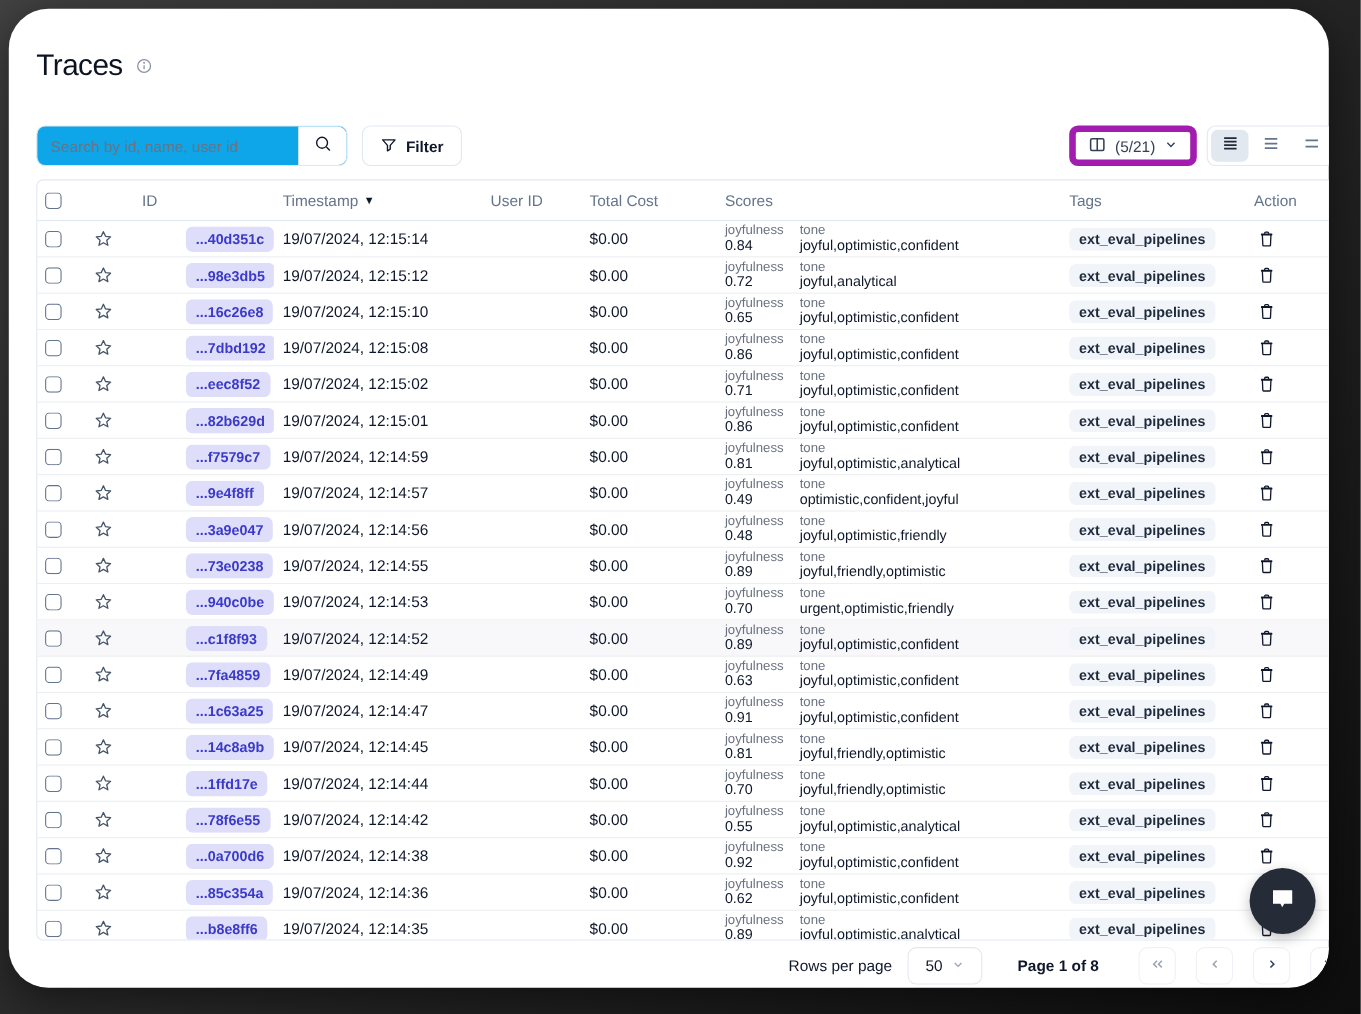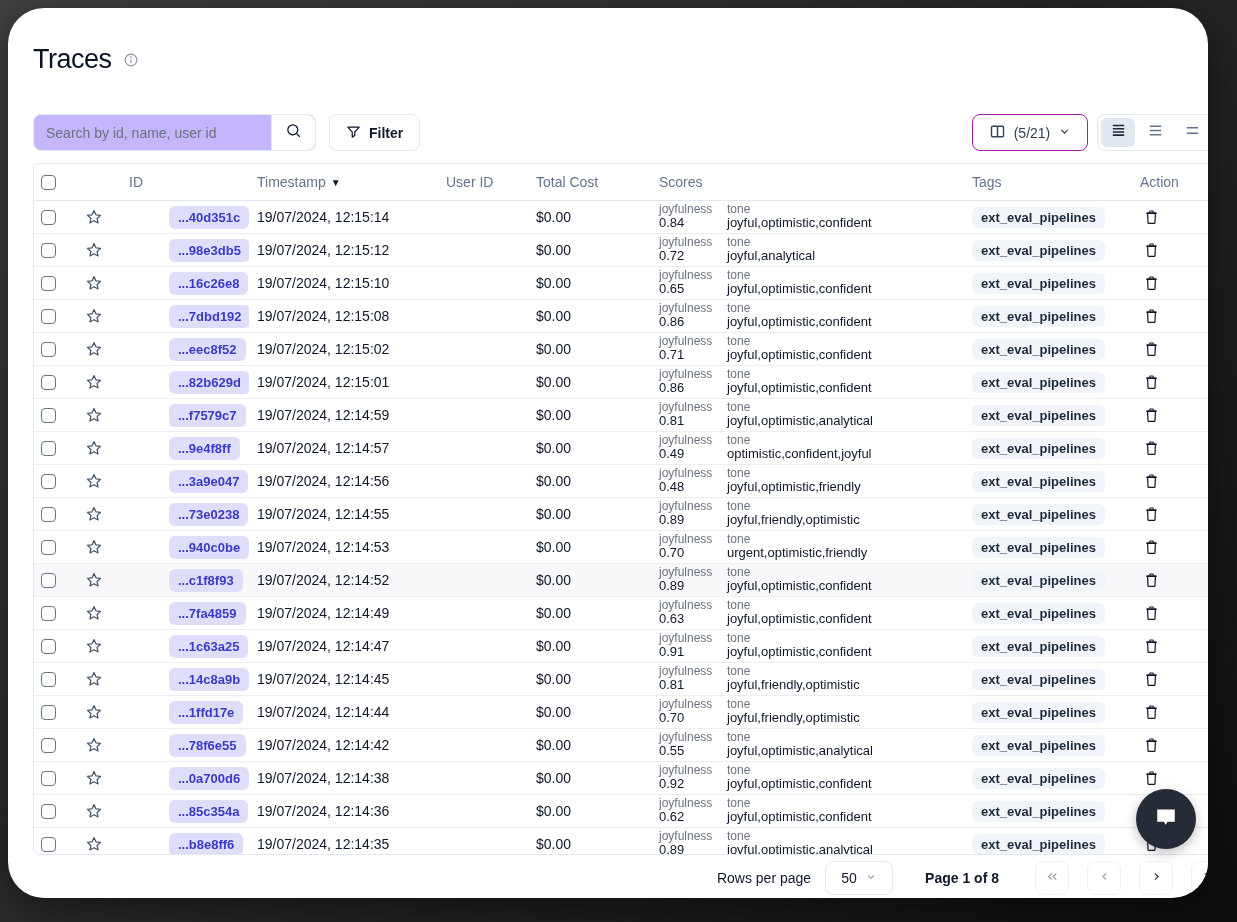--- a/index.html
+++ b/index.html
@@ -18,42 +18,42 @@
   .page-title {
     position:absolute; left:25px; top:36px;
     font-size:27px; font-weight:400; color:#0b1220; letter-spacing:-0.5px;
   }
   .info-icon { position:absolute; left:116px; top:45px; color:#8a93a3; }
   
   .toolbar { position:absolute; left:0; top:106px; width:100%; height:38px; }
   .search-group {
     position:absolute; left:25px; top:0; width:283px; height:37px;
     border:1px solid #e2e8f0; border-radius:8px; display:flex; align-items:stretch;
-    background:#c4b5fd;
+    background:#0ea5e9;
   }
   .search-input {
     flex:1; border:none; outline:none; background:transparent;
     font-family:"Liberation Sans",sans-serif; font-size:14px; color:#0f172a;
     padding:0 12px;
   }
   .search-input::placeholder { color:#6b7280; }
   .search-btn {
     width:44px; display:flex; align-items:center; justify-content:center;
     border-left:1px solid #e2e8f0; cursor:pointer; background:#fff;
     border-radius:0 8px 8px 0;
   }
   .filter-btn {
     position:absolute; left:321px; top:0; height:37px; padding:0 16px;
     border:1px solid #e2e8f0; border-radius:8px; background:#fff;
     display:flex; align-items:center; gap:8px; cursor:pointer;
     font-size:14px; font-weight:700; color:#0f172a;
   }
   .columns-btn {
     position:absolute; left:964px; top:0; width:116px; height:37px;
-    border:1px solid #a21caf; border-radius:8px; background:#fff;
+    border:6px solid #a21caf; border-radius:8px; background:#fff;
     display:flex; align-items:center; justify-content:center; gap:8px;
     font-size:14px; color:#334155; cursor:pointer;
   }
   .density-group {
     position:absolute; left:1089px; top:0; width:116px; height:37px;
     border:1px solid #e2e8f0; border-radius:8px; background:#fff;
     display:flex; align-items:center; justify-content:space-between; padding:3px;
   }
   .density-seg {
     width:34px; height:29px; border-radius:6px; display:flex;

